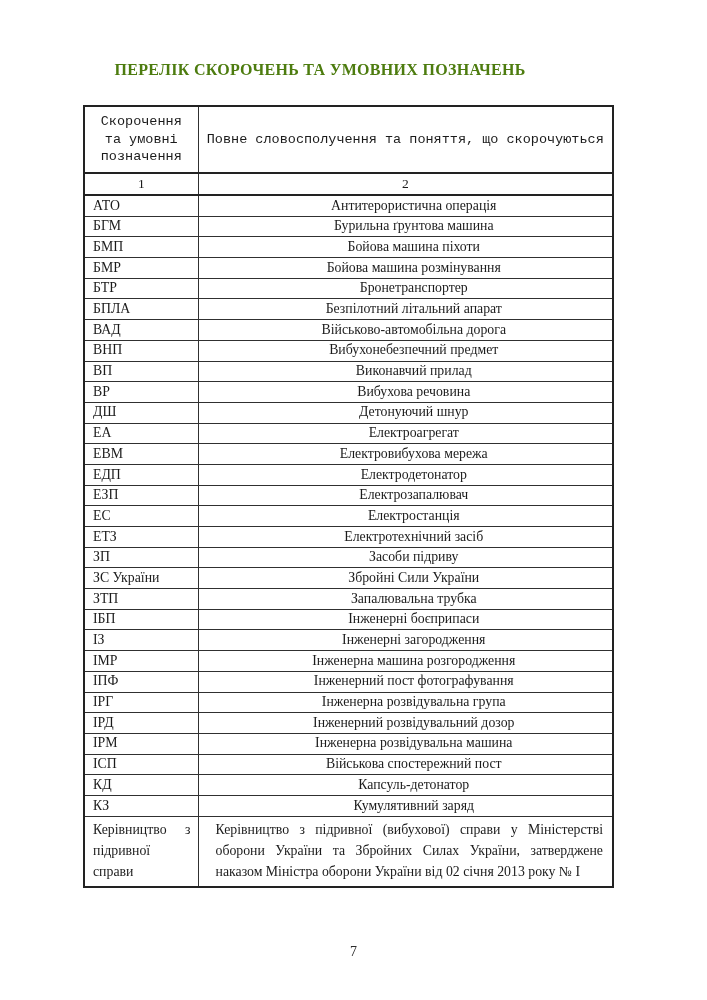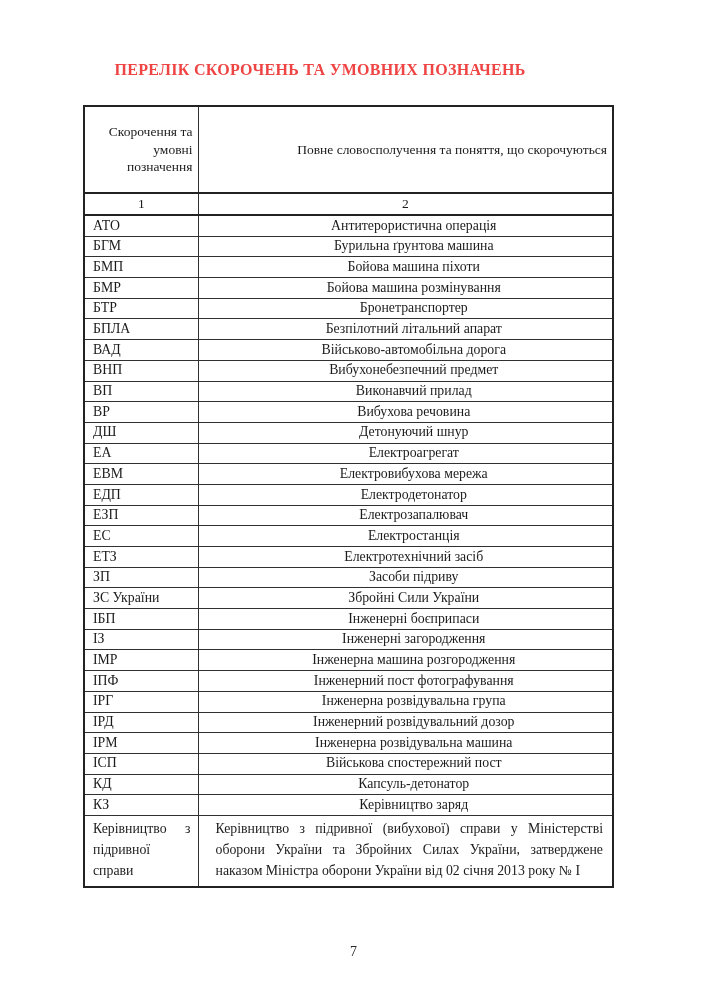--- a/index.html
+++ b/index.html
@@ -9,34 +9,34 @@
     font-family:"Liberation Serif", serif;
     color:#1b1b1b;
     position:relative;
     overflow:hidden;
   }
   .page{position:absolute;inset:0;background:#fff;}
   .title{
     position:absolute;top:61px;left:0;width:640px;
     margin:0;text-align:center;
     font-size:16px;font-weight:bold;letter-spacing:0.3px;
-    color:#ef4444;
+    color:#4d7c0f;
   }
   table.abbr{
     position:absolute;top:105px;left:83px;
     width:531px;table-layout:fixed;
     border-collapse:collapse;
     border:2px solid #222;
     font-size:14px;color:#1b1b1b;
   }
   col.c1col{width:114px;}
   td,th{border:1px solid #303030;padding:0;vertical-align:middle;overflow:hidden;}
   tr.head th{
-    height:53px;font-weight:normal;text-align:right;
-    font-size:13.5px;line-height:1.3;padding:16px 5px;
+    height:53px;font-weight:normal;text-align:center;
+    font-size:13.5px;line-height:1.3;padding:6px 5px;font-family:Liberation Mono, monospace;
   }
   tr.colnum td{
     height:20px;text-align:center;
     border-top:2px solid #222;border-bottom:2px solid #222;
     font-size:13.5px;
   }
   tbody td{height:19.7px;line-height:1.05;font-size:13.8px;}
   tbody td.c1{padding-left:8px;}
   tbody td.c2{padding-left:17px;text-align:center;}
   tbody tr:last-child td{
@@ -163,20 +163,24 @@
   <tr>
     <td class="c1">ЗП</td>
     <td class="c2">Засоби підриву</td>
   </tr>
 
   <tr>
     <td class="c1">ЗС України</td>
     <td class="c2">Збройні Сили України</td>
   </tr>
 
+  <tr>
+    <td class="c1">ЗТП</td>
+    <td class="c2">Запалювальна трубка</td>
+  </tr>
 
   <tr>
     <td class="c1">ІБП</td>
     <td class="c2">Інженерні боєприпаси</td>
   </tr>
 
   <tr>
     <td class="c1">ІЗ</td>
     <td class="c2">Інженерні загородження</td>
   </tr>
@@ -211,21 +215,21 @@
     <td class="c2">Військова спостережний пост</td>
   </tr>
 
   <tr>
     <td class="c1">КД</td>
     <td class="c2">Капсуль-детонатор</td>
   </tr>
 
   <tr>
     <td class="c1">КЗ</td>
-    <td class="c2">Керівництво заряд</td>
+    <td class="c2">Кумулятивний заряд</td>
   </tr>
 
   <tr>
     <td class="c1">Керівництво з підривної справи</td>
     <td class="c2">Керівництво з підривної (вибухової) справи у Міністерстві оборони України та Збройних Силах України, затверджене наказом Міністра оборони України від 02 січня 2013 року № І</td>
   </tr>
 </tbody>
   </table>
 
   <div class="pagenum">7</div>

